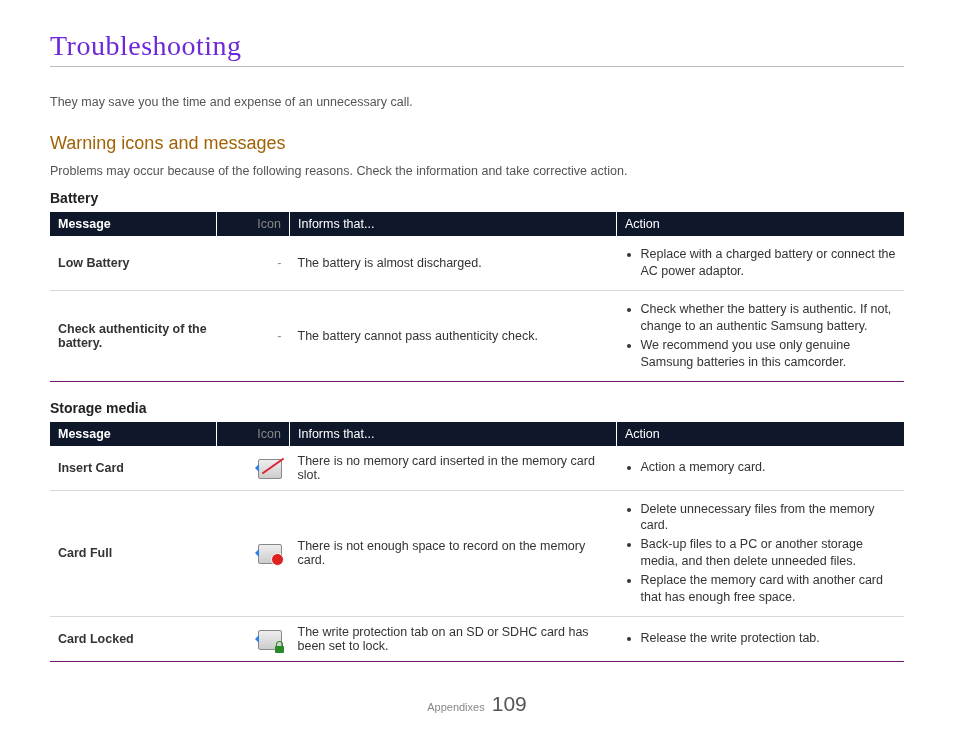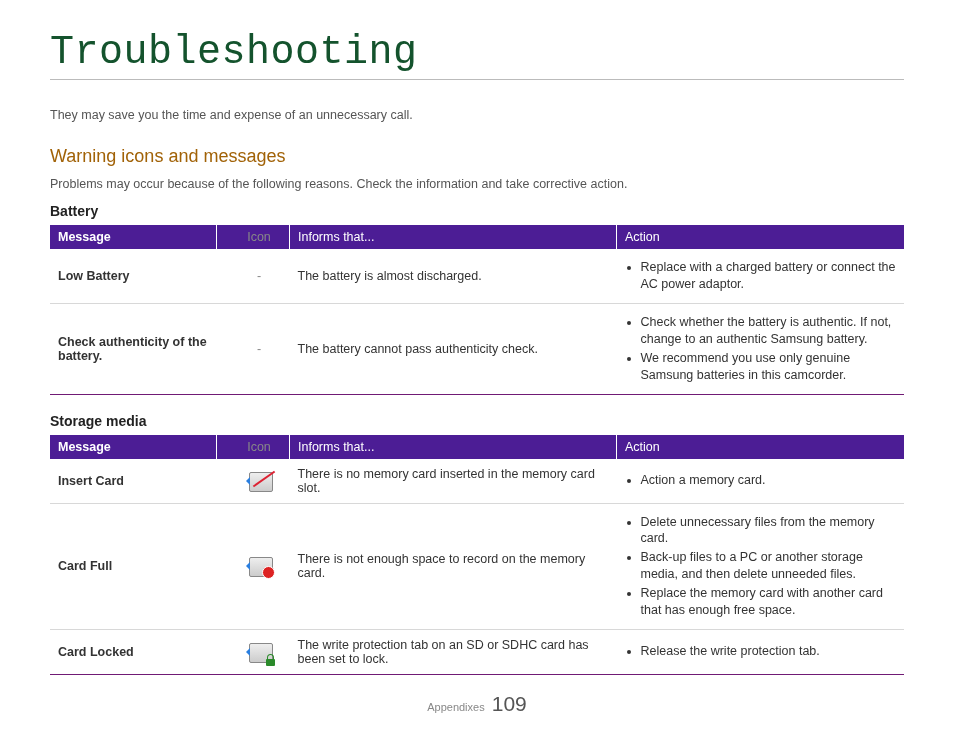--- a/index.html
+++ b/index.html
@@ -7,26 +7,26 @@
     font-family: Arial, Helvetica, sans-serif;
     background: #ffffff;
     color: #333;
     width: 954px;
     height: 730px;
     box-sizing: border-box;
     padding: 30px 50px 10px 50px;
     position: relative;
   }
   .page-title {
-    font-size: 40px;
+    font-size: 28px;
     font-weight: 200;
     letter-spacing: 0.5px;
-    color: #14532d;
+    color: #6d28d9;
     margin: 0 0 4px 0;
-    font-family: Liberation Mono, monospace;
+    font-family: Liberation Serif, serif;
   }
   .rule {
     border: none;
     border-top: 1px solid #bbb;
     margin: 4px 0 8px 0;
   }
   .intro {
     font-size: 12.5px;
     color: #555;
     line-height: 1.45;
@@ -49,37 +49,37 @@
     color: #222;
     margin: 12px 0 6px 0;
   }
   table {
     width: 100%;
     border-collapse: collapse;
     font-size: 12.5px;
     margin-bottom: 18px;
   }
   thead th {
-    background: #4c1d95;
+    background: #0f172a;
     color: #fff;
     font-weight: 400;
     text-align: left;
     padding: 5px 8px;
     border-right: 1px solid #fff;
   }
   thead th:last-child { border-right: none; }
   tbody td {
     border-bottom: 1px solid #d8d8d8;
     padding: 8px 8px;
     vertical-align: middle;
     color: #333;
   }
   tbody tr:last-child td { border-bottom: 1px solid #701a75; }
   .col-msg { width: 150px; font-weight: 700; vertical-align: middle;}
-  .col-icon { width: 44px; text-align: center; color:#888;padding-left:20px;}
+  .col-icon { width: 44px; text-align: right; color:#888;padding-left:20px;}
   .col-informs { width: 310px; }
   .col-action { }
   ul.actions {
     margin: 0;
     padding-left: 16px;
   }
   ul.actions li {
     margin: 2px 0;
     line-height: 1.35;
   }

